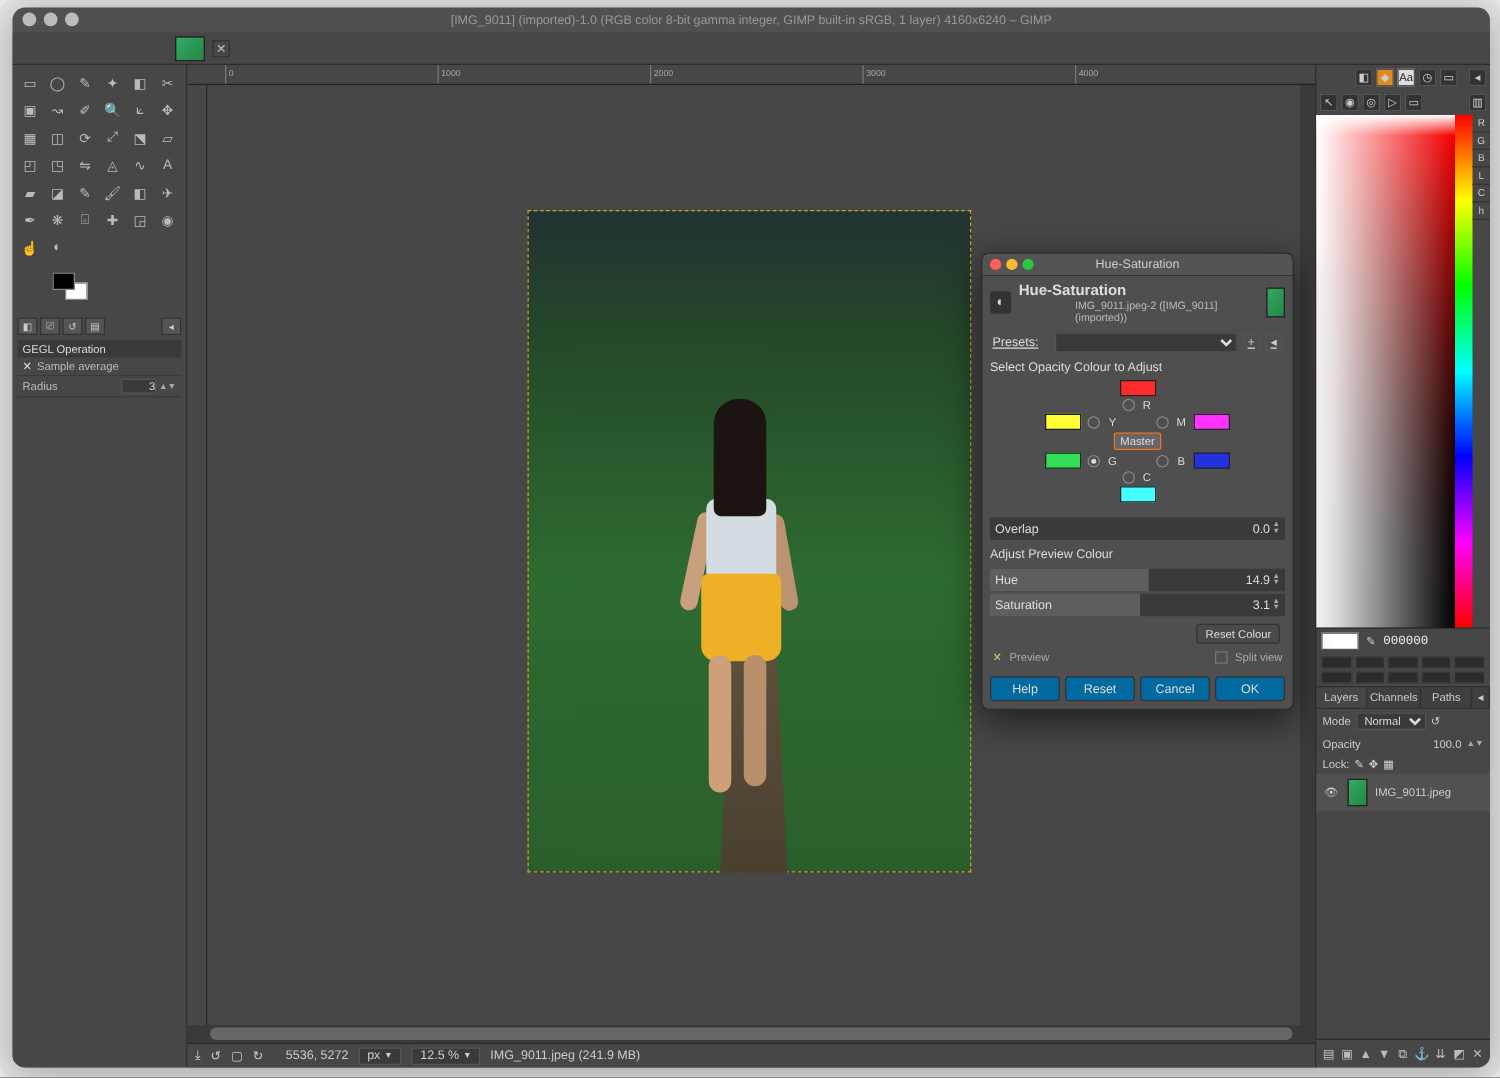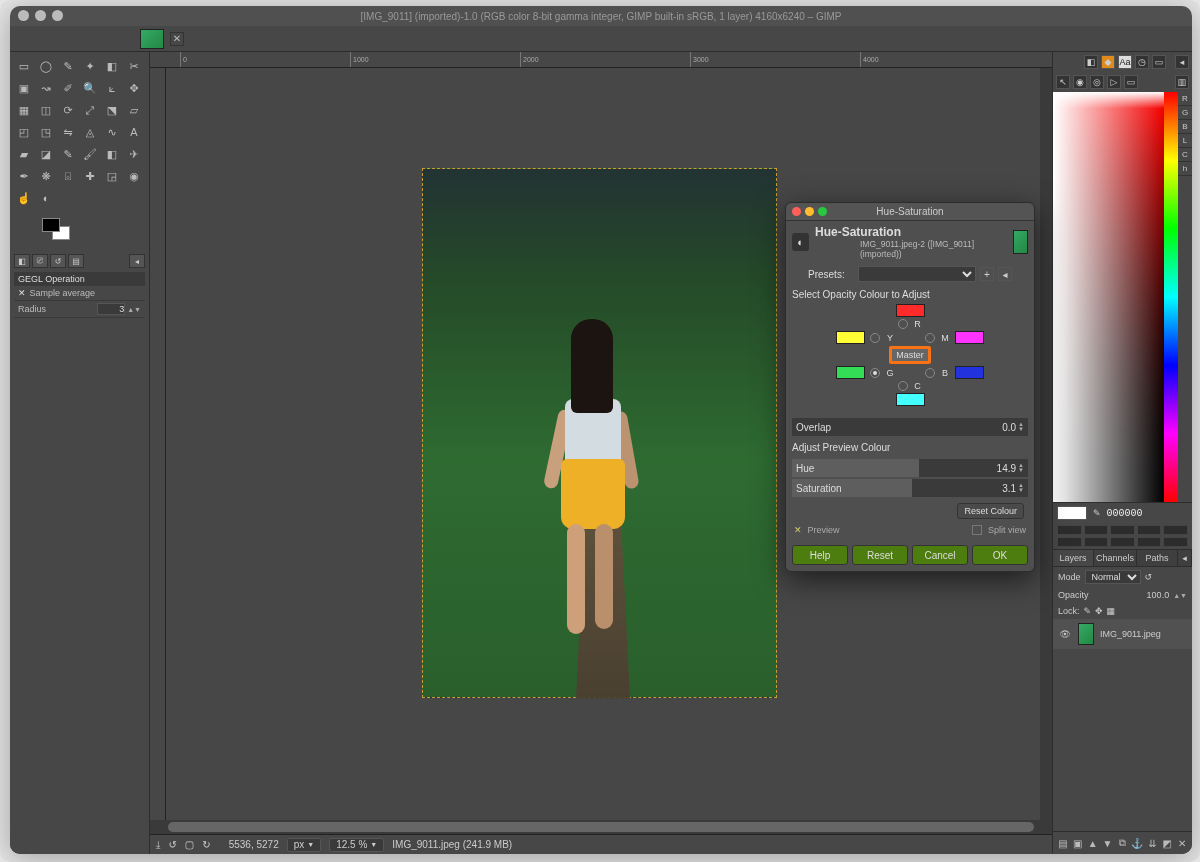--- a/index.html
+++ b/index.html
@@ -80,40 +80,40 @@
   .dialog { position:absolute; left:775px; top:196px; width:250px; background:#4f4f4f; border:1px solid #2c2c2c; border-radius:6px; box-shadow:0 8px 30px rgba(0,0,0,0.6); font-size:10px; color:#ddd; }
   .dlgtitle { height:18px; display:flex; align-items:center; position:relative; border-bottom:1px solid #333; border-radius:6px 6px 0 0; background:rgba(255,255,255,0.03);}
   .dlgtitle .tname { width:100%; text-align:center; font-size:10px; color:#ccc;}
   .dlgtraffic{position:absolute;left:6px;display:flex;gap:4px;}
   .dlgtraffic span{width:9px;height:9px;border-radius:50%;}
   .dlghdr { display:flex; align-items:center; gap:6px; padding:4px 6px;}
   .dlghdr .ic{width:18px;height:18px;background:#333;border-radius:3px;display:flex;align-items:center;justify-content:center;font-size:11px;}
   .dlghdr .big{font-weight:bold;font-size:12px;}
   .dlghdr .sub{font-size:8.5px;color:#bbb;margin-left:45px;}
   .dlgthumb{width:16px;height:24px;background:linear-gradient(135deg,#3a6,#284);border:1px solid #222;margin-left:auto;}
-  .dlgrow{display:flex;align-items:center;padding:3px 22px;gap:4px;}
+  .dlgrow{display:flex;align-items:center;padding:3px 8px;gap:4px;text-decoration:underline;}
   .dlgrow label{min-width:46px;}
   .dlgrow select{flex:1;background:#3a3a3a;color:#ddd;border:1px solid #555;height:16px;font-size:9px;}
   .dlgrow .plus,.dlgrow .menuico{width:14px;height:14px;display:flex;align-items:center;justify-content:center;color:#ccc;border:1px solid #555;}
   .colorsel{padding:4px 6px 6px;}
   .colorsel .lab{font-size:10px;margin-bottom:4px;}
   .swrow{display:flex;justify-content:center;gap:5px;align-items:center;margin:2px 0;}
   .swrow .sw{width:29px;height:13px;border:1px solid #222;}
   .swrow .r{font-size:9px;color:#ddd;width:10px;text-align:center;}
   .swrow .rad{width:10px;height:10px;border-radius:50%;border:1px solid #888;display:inline-block;position:relative;}
   .swrow .rad.sel::after{content:"";position:absolute;inset:2px;border-radius:50%;background:#ddd;}
-  .mastertip{font-size:9px;background:#666;padding:1px 4px;border:3px solid #f97316;border-radius:2px;}
+  .mastertip{font-size:9px;background:#666;padding:1px 4px;border:1px solid #f97316;border-radius:2px;}
   .slgroup{padding:2px 6px;}
   .sllabel{display:flex;justify-content:space-between;align-items:center;background:#3a3a3a;height:18px;padding:0 4px;margin:2px 0;position:relative;}
   .sllabel .fill{position:absolute;left:0;top:0;bottom:0;background:#5e5e5e;}
   .sllabel span{position:relative;z-index:1;}
   .sllabel .val{display:flex;align-items:center;gap:2px;}
   .sllabel .spin{display:flex;flex-direction:column;font-size:6px;line-height:5px;color:#aaa;}
   .dlgbtnrow{display:flex;gap:4px;padding:6px;}
-  .dlgbtnrow button{flex:1;background:#4d7c0f;color:#ddd;border:1px solid #333;height:20px;font-size:10px;border-radius:3px;}
+  .dlgbtnrow button{flex:1;background:#0369a1;color:#ddd;border:1px solid #333;height:20px;font-size:10px;border-radius:3px;}
   .resetc{text-align:right;padding:2px 10px;}
   .resetc button{background:#4a4a4a;color:#ddd;border:1px solid #333;padding:2px 6px;font-size:9px;border-radius:3px;}
   .prevrow{display:flex;align-items:center;padding:4px 8px;font-size:9px;color:#aaa;gap:6px;}
   .prevrow .chk{width:10px;height:10px;border:1px solid #777;}
   .colorsec{font-size:10px;padding:2px 6px;color:#ddd;}
 </style>
 </head>
 <body>
 
 <div class="window">

